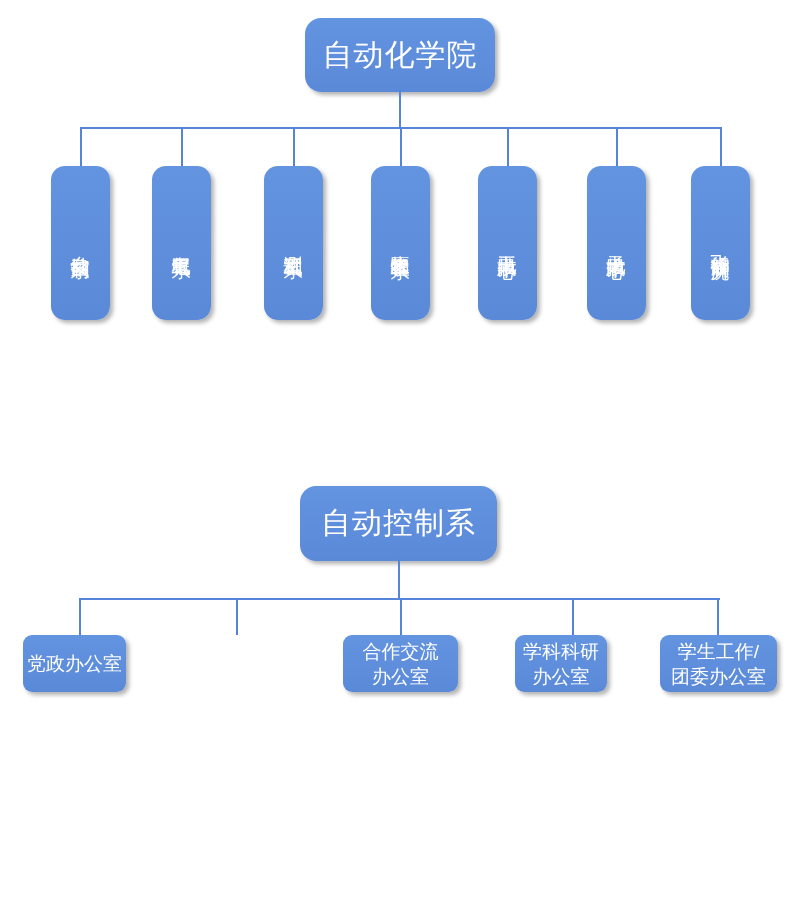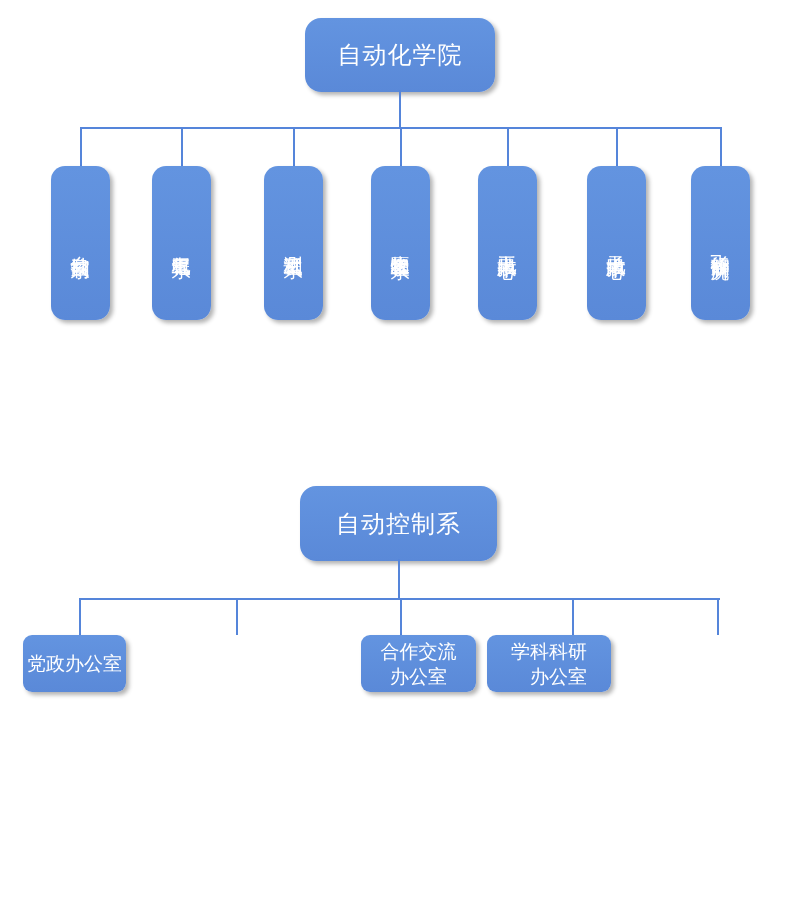--- a/index.html
+++ b/index.html
@@ -22,21 +22,21 @@
     color: #ffffff;
     display: flex;
     align-items: center;
     justify-content: center;
     text-align: center;
     box-shadow: 3px 3px 4px rgba(0,0,0,0.3);
     box-sizing: border-box;
   }
   .root-box {
     border-radius: 16px;
-    font-size: 24px;
+    font-size: 30px;
     letter-spacing: 1px;
     font-weight: normal;
   }
   .root1 { left: 305px; top: 18px;  width: 190px; height: 74px; }
   .root2 { left: 300px; top: 486px; width: 197px; height: 75px; }
 
   .vbox {
     top: 166px;
     width: 59px;
     height: 154px;
@@ -61,22 +61,22 @@
   .hbox {
     top: 635px;
     height: 57px;
     border-radius: 9px;
     font-size: 19px;
     line-height: 25px;
   }
   .hbox span { white-space: pre-line; }
   .c2-0 { left:  23px; width: 103px; }
   .c2-1 { left: 180px; width: 115px; }
-  .c2-2 { left: 361px; width: 115px; }
-  .c2-3 { left: 487px; width: 124px; text-align: right; }
+  .c2-2 { left: 343px; width: 115px; }
+  .c2-3 { left: 515px; width: 92px; }
   .c2-4 { left: 660px; width: 117px; }
 
   
   .line {
     position: absolute;
     background: #5585da;
   }
   .trunk1 { left: 399px; top:  90px; width: 2px; height: 37px; }
   .hline1 { left:  80px; top: 127px; width: 642px; height: 2px; }
   .drop-a { top: 127px; width: 2px; height: 39px; }
@@ -154,14 +154,18 @@
     <span>党政办公室</span>
   </div>
   <div class="node hbox c2-2">
     <span>合作交流
 办公室</span>
   </div>
   <div class="node hbox c2-3">
     <span>学科科研
 办公室</span>
   </div>
+  <div class="node hbox c2-4">
+    <span>学生工作/
+团委办公室</span>
+  </div>
 
 </div>
 
 </body></html>

